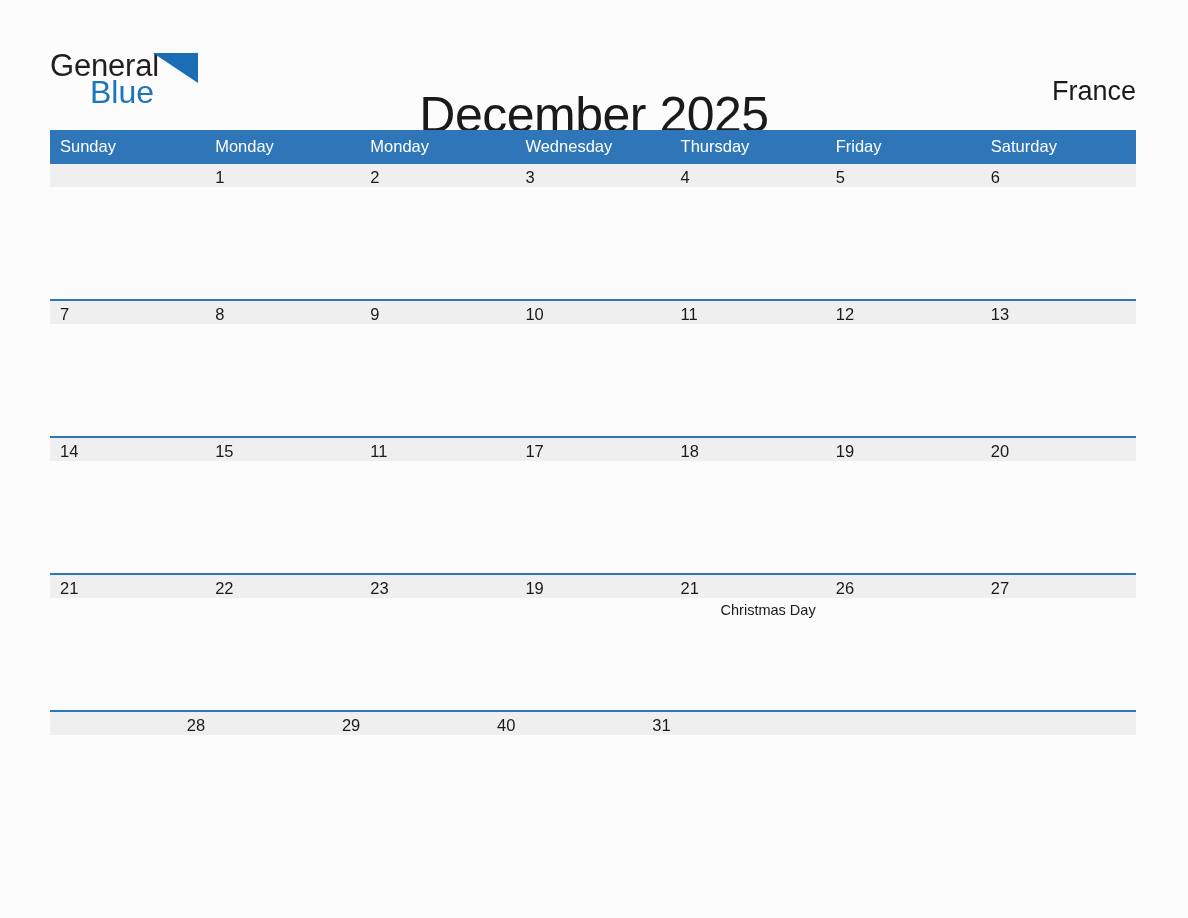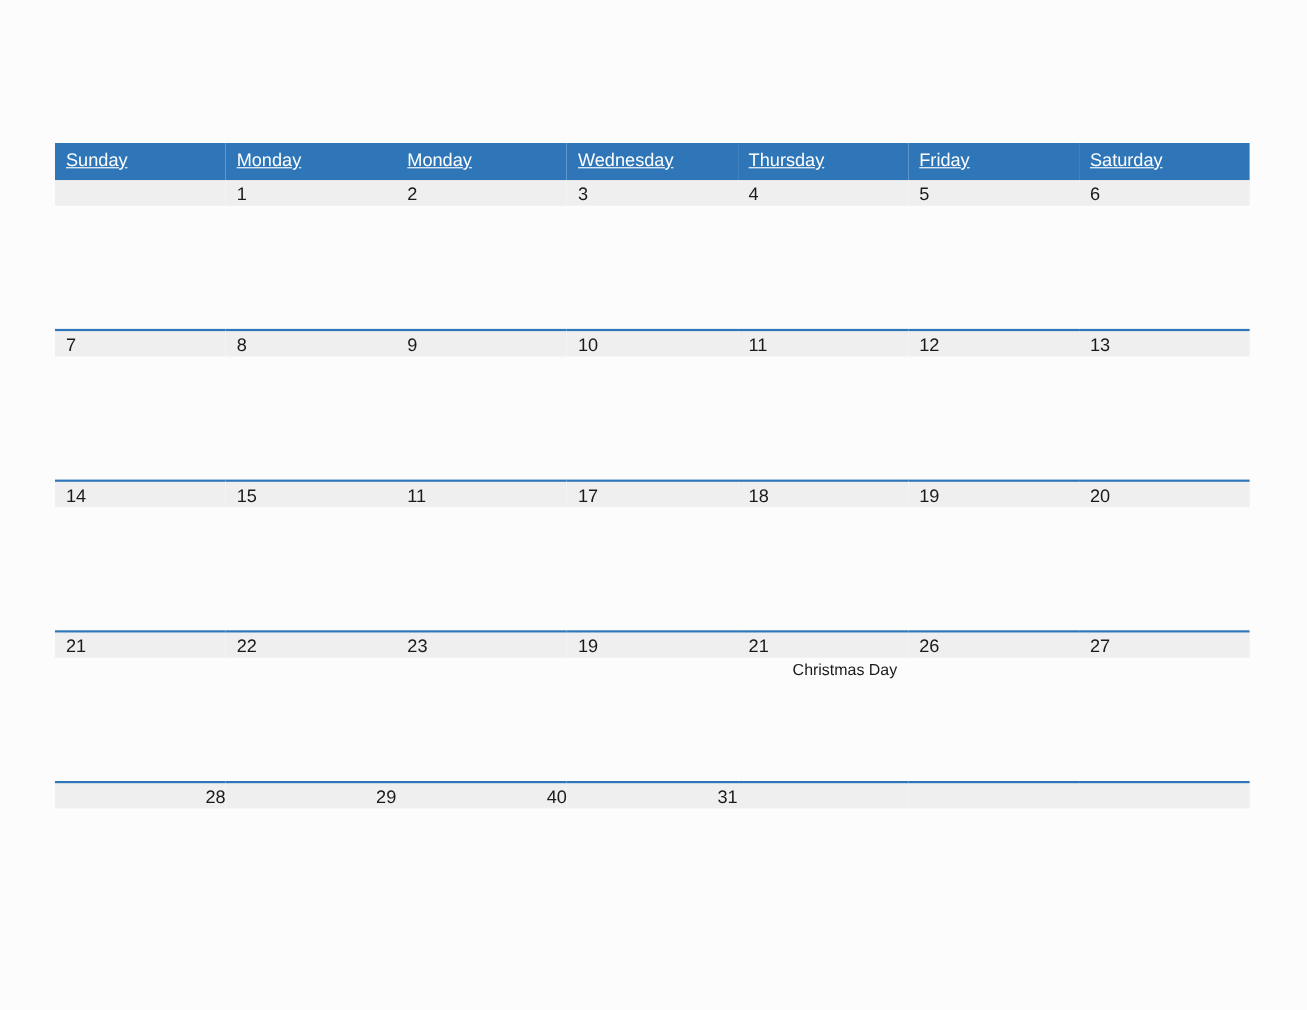--- a/index.html
+++ b/index.html
@@ -91,21 +91,20 @@
   }
   .calendar th {
     background: #2e76b8;
     color: #ffffff;
     font-size: 16.5px;
     font-weight: normal;
     text-align: left;
     padding: 7px 0 8px 10px;
     height: 19px;
     box-sizing: content-box;
-    text-decoration: underline;
   }
   .calendar td {
     vertical-align: top;
     padding: 0;
     height: 135px;
     border-top: 2px solid #2e76b8;
     background: #fcfcfc;
   }
   .calendar tr.week-first td {
     border-top: none;
@@ -132,20 +131,32 @@
   tr.last-week td {
     height: 200px;
     text-align: right;
   }
 </style>
 </head>
 <body>
 
 <div class="page">
 
+  <div class="header">
+
+    <div class="logo">
+      <span class="logo-general">General</span>
+      <span class="logo-triangle"></span>
+      <span class="logo-blue">Blue</span>
+    </div>
+
+    <h1 class="title">December 2025</h1>
+
+    <div class="country">France</div>
+  </div>
 
   <table class="calendar">
     <thead>
       <tr>
         <th>Sunday</th>
         <th>Monday</th>
         <th>Monday</th>
         <th>Wednesday</th>
         <th>Thursday</th>
         <th>Friday</th>

